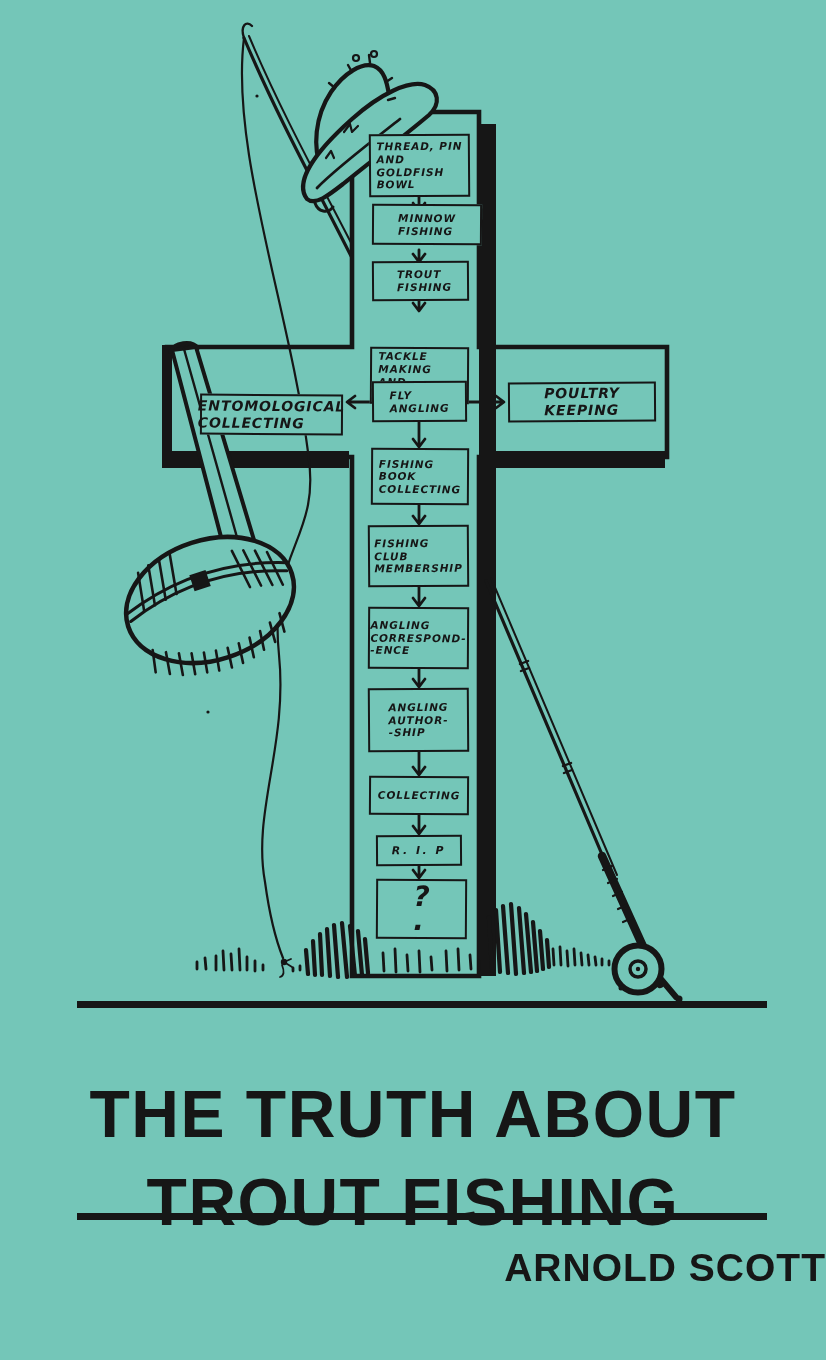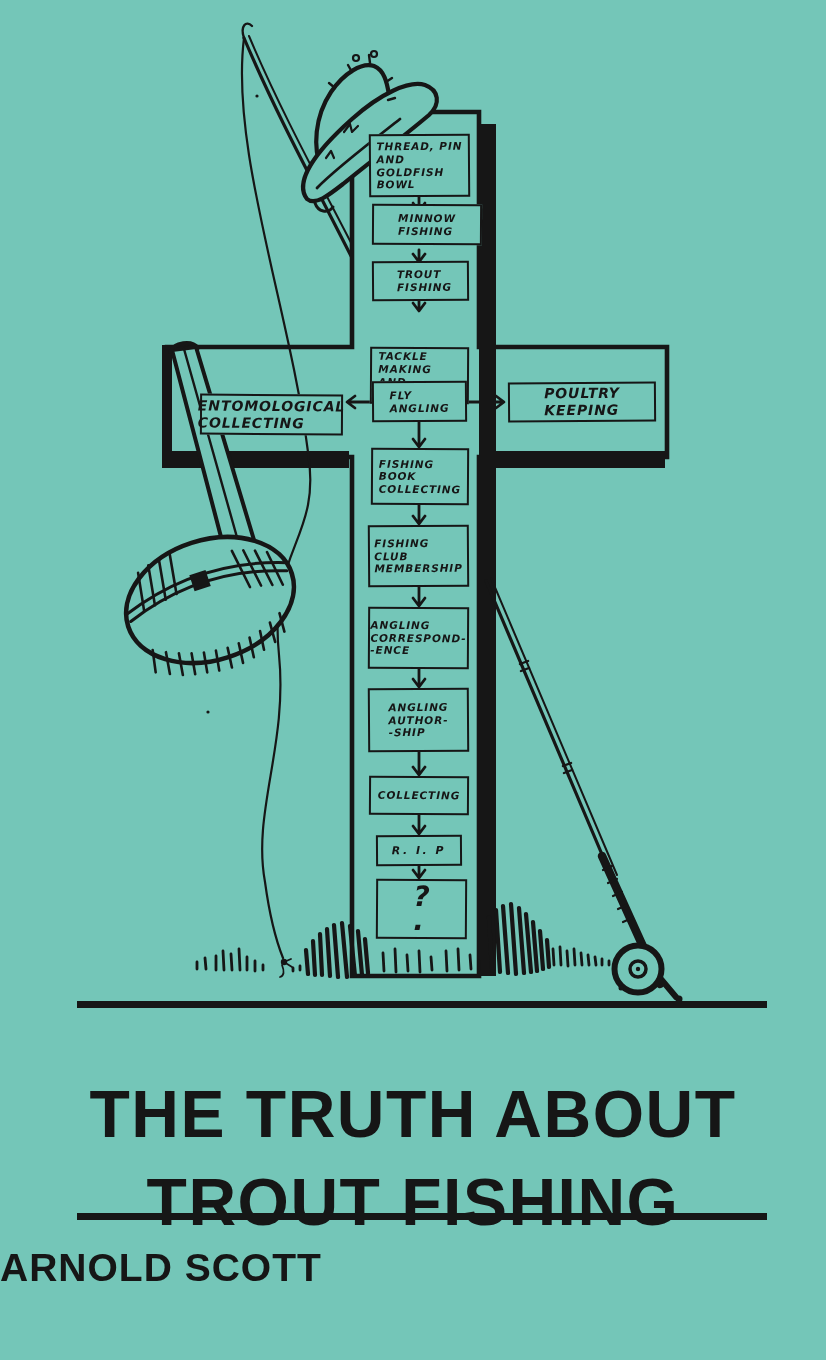--- a/index.html
+++ b/index.html
@@ -44,21 +44,21 @@
   #rule-top{top:1001px;}
   #rule-bottom{top:1213px;}
   .title{
     position:absolute;left:0;right:0;top:1026px;
     text-align:center;
     font:700 66px/88px "Liberation Sans",sans-serif;
     letter-spacing:1.5px;color:var(--ink);margin-top:44px;
   }
   .author{
     position:absolute;left:0;right:0;top:1245px;
-    text-align:left;
+    text-align:right;
     font:700 39px/46px "Liberation Sans",sans-serif;
     letter-spacing:1px;color:var(--ink);
   }
 </style>
 </head>
 <body>
 
 <div class="page">
 
   <svg class="art" width="826" height="1360" viewBox="0 0 826 1360">

